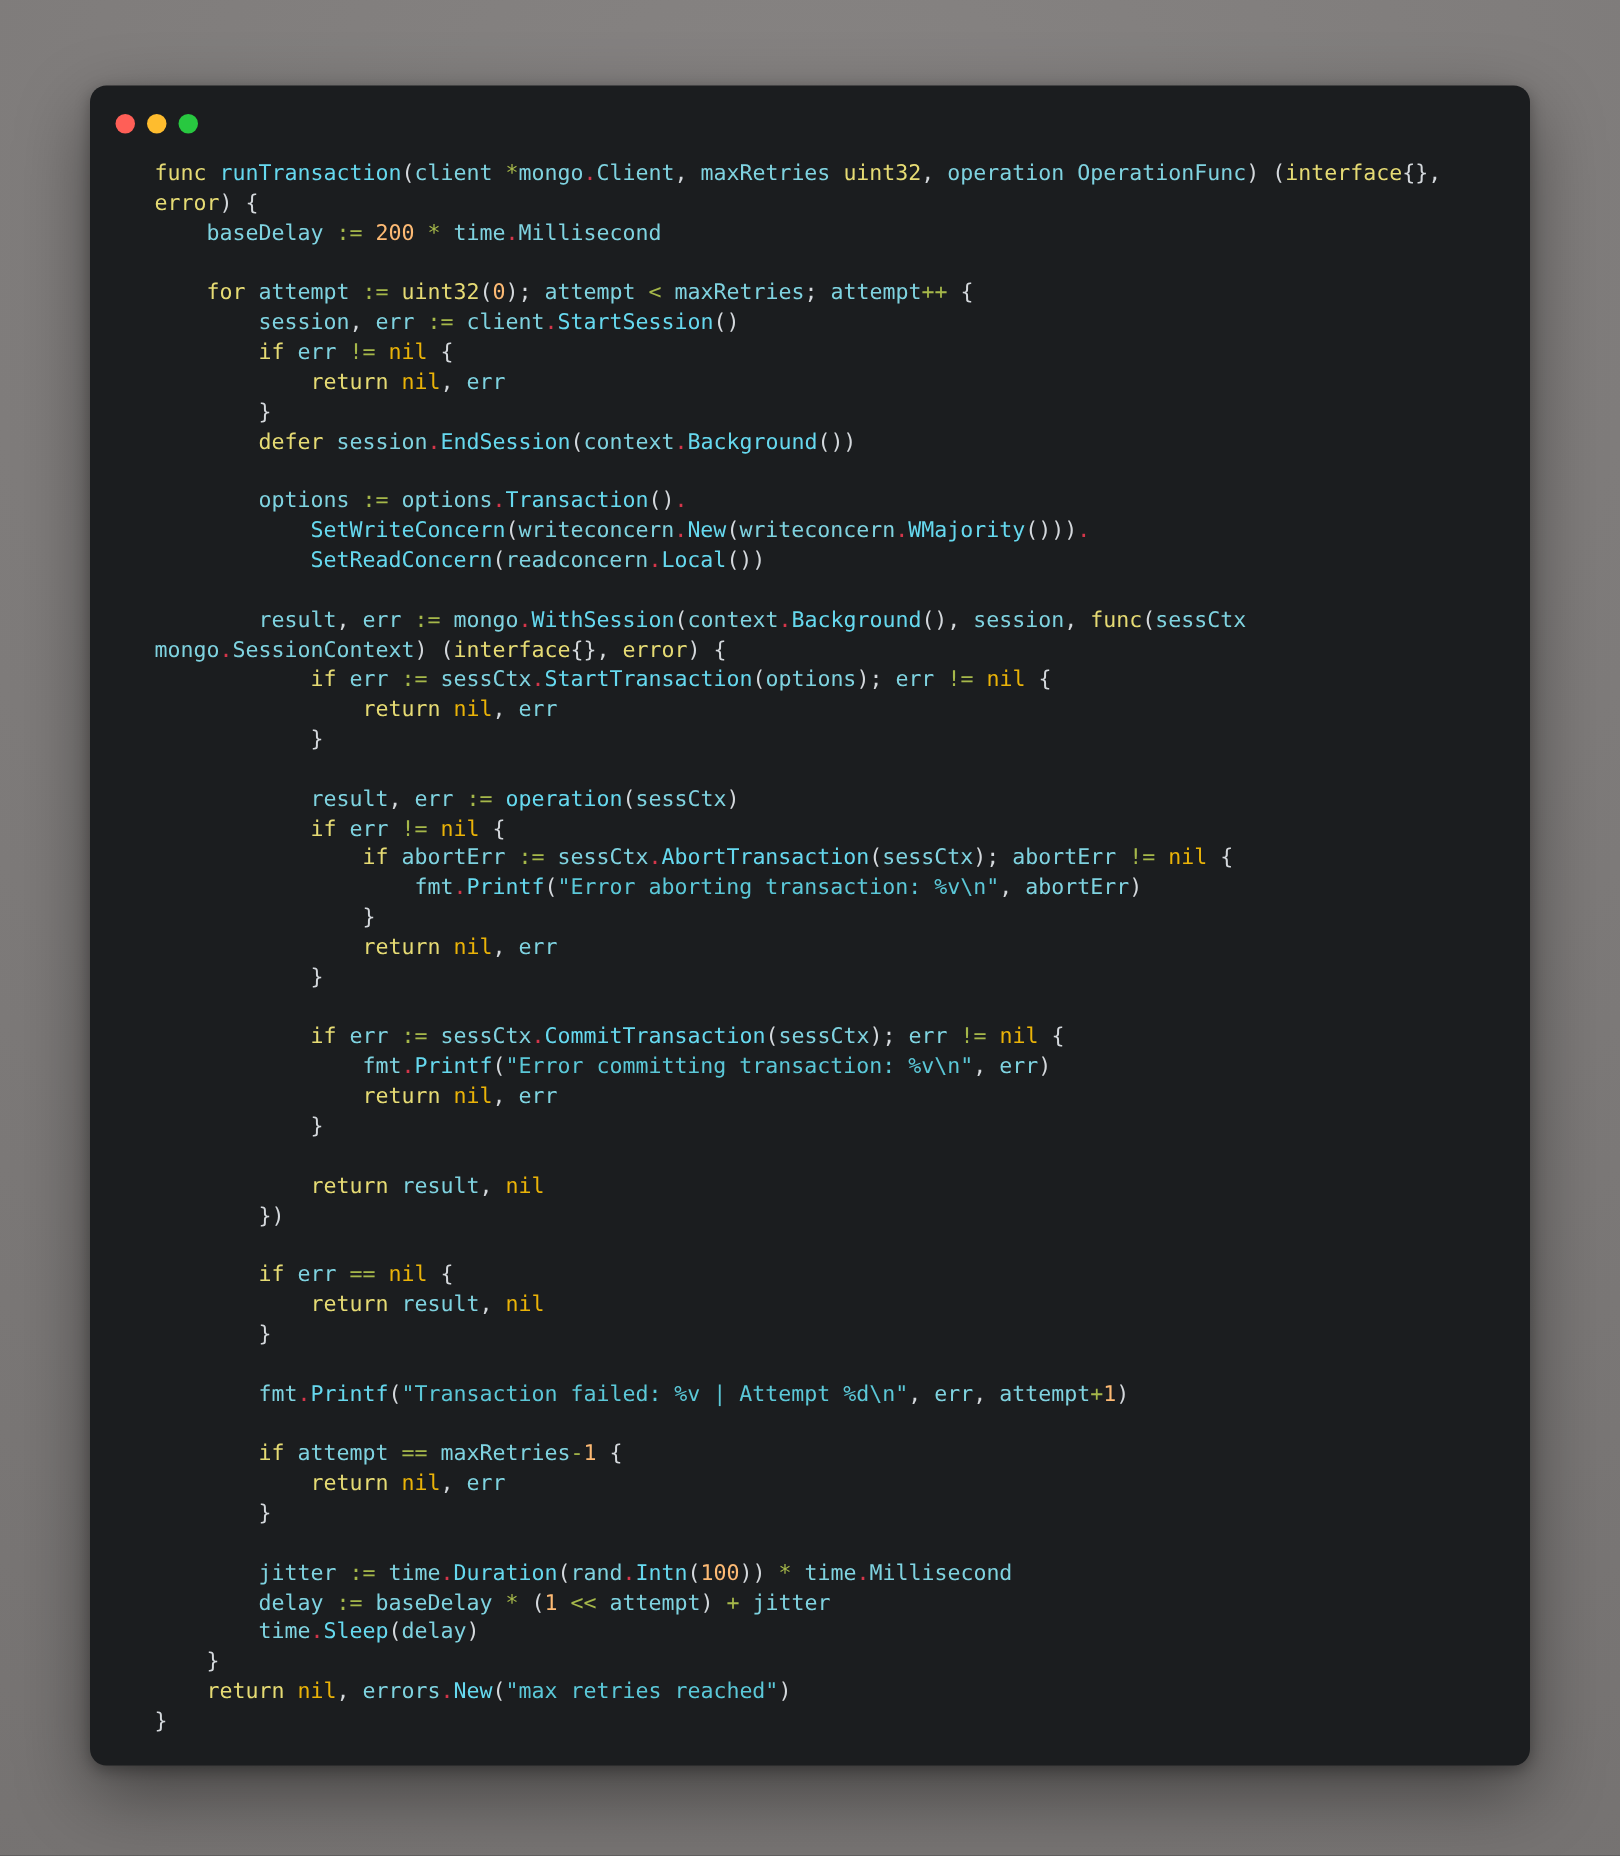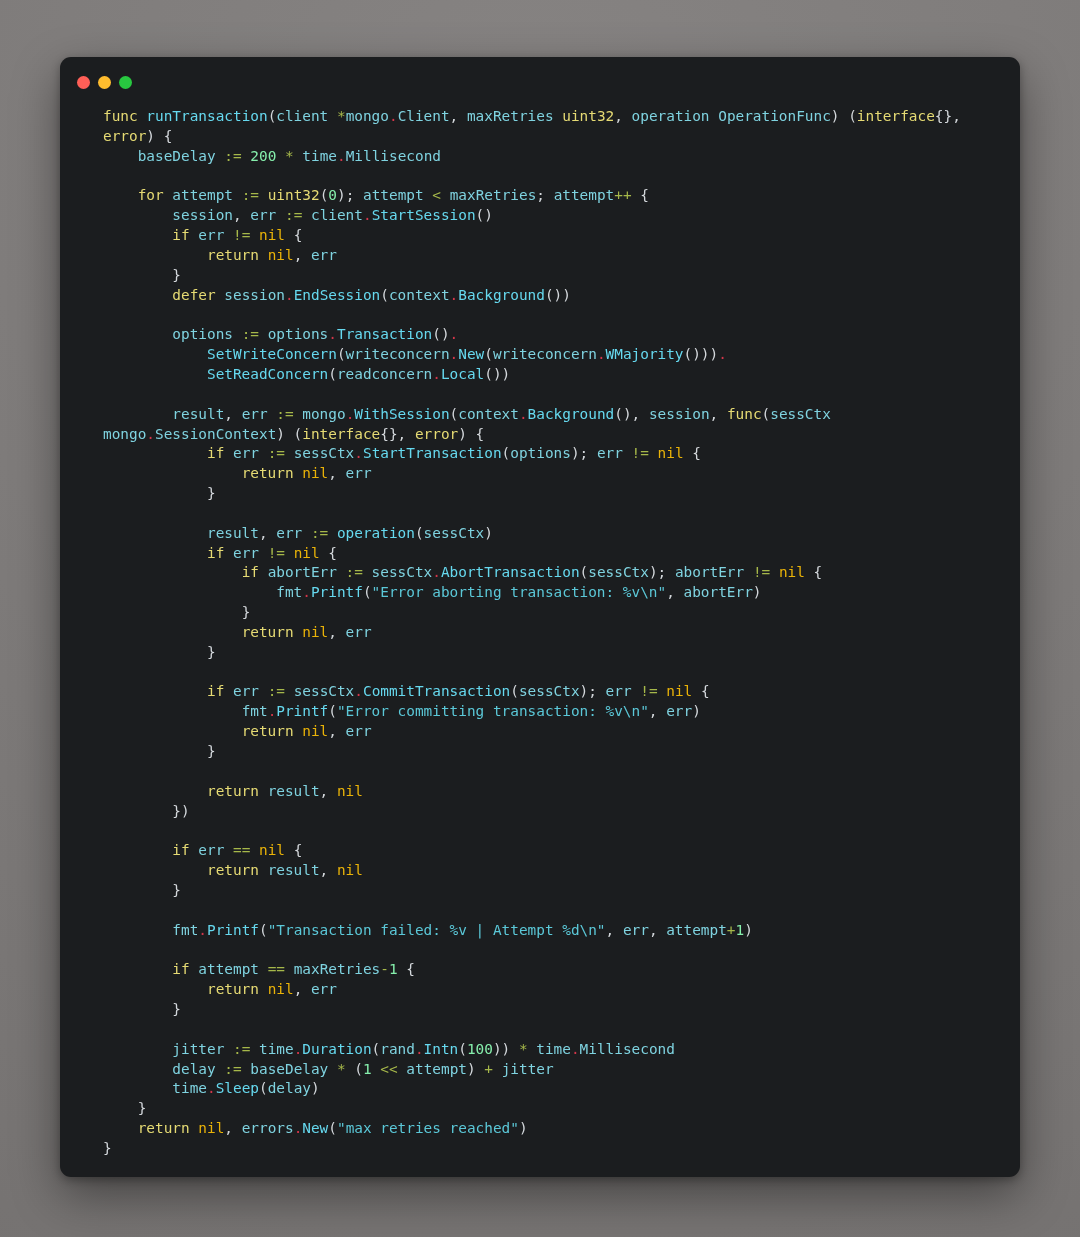--- a/index.html
+++ b/index.html
@@ -66,21 +66,21 @@
     letter-spacing: 0px;
     white-space: pre-wrap;
     word-break: break-word;
     color: #c8cdd2;
     -webkit-font-smoothing: antialiased;
   }
   pre#code .line { display: block; min-height: 19.85px; }
   .t-kw   { color: #e6db74; }
   .t-fn   { color: #66d9ef; }
   .t-id   { color: #7fd3e0; }
-  .t-num  { color: #86efac; }
+  .t-num  { color: #fdba74; }
   .t-nil  { color: #eab308; }
   .t-str  { color: #5bc8d8; }
   .t-op   { color: #a6b84a; }
   .t-dot  { color: #d4364a; }
   .t-pun  { color: #d4d8dc; }
   .t-type { color: #e6db74; }
 </style>
 </head>
 <body>
 

